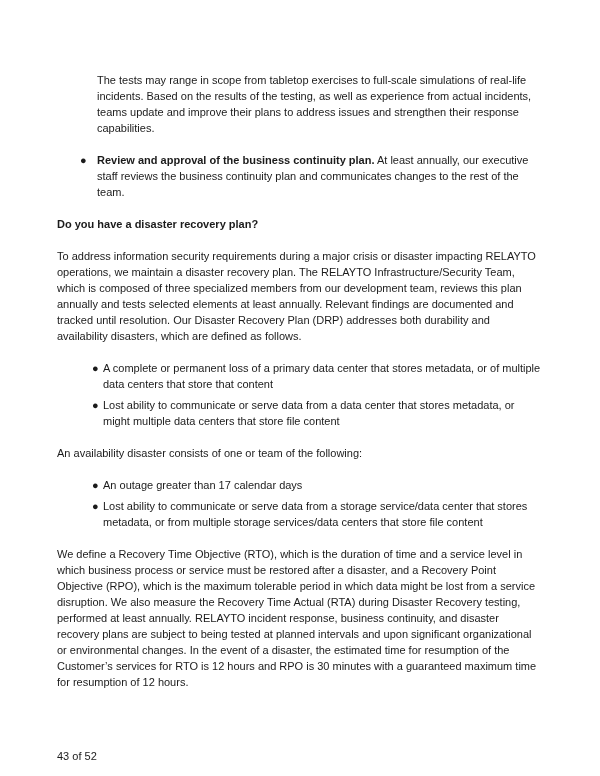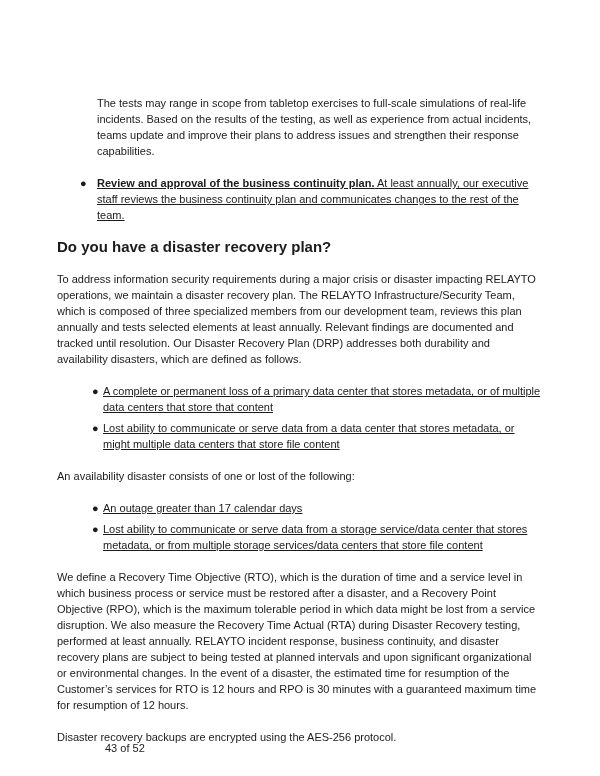--- a/index.html
+++ b/index.html
@@ -7,35 +7,35 @@
     width: 600px;
     height: 776px;
     overflow: hidden;
     position: relative;
     background: #ffffff;
     color: #1b1b1b;
     font-family: "Liberation Sans", "DejaVu Sans", sans-serif;
     font-size: 11px;
     line-height: 16px;
   }
-  .page { box-sizing: border-box; padding: 95px 57px 0 57px; }
+  .page { box-sizing: border-box; padding: 72px 57px 0 57px; }
   .para { margin: 0 0 16px 0; }
   .indent-1 { margin-left: 40px; }
   .indent-tiny { padding-left: 4px; }
   .bold { font-weight: 700; }
-  .heading { font-size: 15px; font-weight: 700; margin: 0 0 16px 0; line-height: 16px; }
+  .heading { font-size: 11px; font-weight: 700; margin: 0 0 16px 0; line-height: 16px; }
   .bullet { display: flex; align-items: flex-start; }
-  .bullet .text { flex: 1; text-decoration: underline; }
+  .bullet .text { flex: 1; }
   .lvl1 { padding-left: 23px; margin-bottom: 16px; }
   .lvl1 .marker { width: 17px; flex: 0 0 17px; }
   .lvl2 { padding-left: 35px; margin-bottom: 5px; }
   .lvl2 .marker { width: 11px; flex: 0 0 11px; }
   .group-end { margin-bottom: 16px; }
   .marker { display: inline-block; }
-  .footer { position: absolute; left: 57px; bottom: 20px; font-size: 11px; margin-left: 48px; }
+  .footer { position: absolute; left: 57px; bottom: 12px; font-size: 11px; }
 </style>
 </head>
 <body>
 
 <div class="page">
 
   <p class="para indent-1">The tests may range in scope from tabletop exercises to full-scale simulations of real-life incidents. Based on the results of the testing, as well as experience from actual incidents, teams update and improve their plans to address issues and strengthen their response capabilities.</p>
 
   <div class="bullet lvl1">
     <span class="marker">●</span>
@@ -50,31 +50,30 @@
   <div class="bullet lvl2">
     <span class="marker">●</span>
     <span class="text">A complete or permanent loss of a primary data center that stores metadata, or of multiple data centers that store that content</span>
   </div>
 
   <div class="bullet lvl2 group-end">
     <span class="marker">●</span>
     <span class="text">Lost ability to communicate or serve data from a data center that stores metadata, or might multiple data centers that store file content</span>
   </div>
 
-  <p class="para">An availability disaster consists of one or lost of the following:</p>
+  <p class="para">An availability disaster consists of one or team of the following:</p>
 
   <div class="bullet lvl2">
     <span class="marker">●</span>
     <span class="text">An outage greater than 17 calendar days</span>
   </div>
 
   <div class="bullet lvl2 group-end">
     <span class="marker">●</span>
     <span class="text">Lost ability to communicate or serve data from a storage service/data center that stores metadata, or from multiple storage services/data centers that store file content</span>
   </div>
 
   <p class="para">We define a Recovery Time Objective (RTO), which is the duration of time and a service level in which business process or service must be restored after a disaster, and a Recovery Point Objective (RPO), which is the maximum tolerable period in which data might be lost from a service disruption. We also measure the Recovery Time Actual (RTA) during Disaster Recovery testing, performed at least annually. RELAYTO incident response, business continuity, and disaster recovery plans are subject to being tested at planned intervals and upon significant organizational or environmental changes. In the event of a disaster, the estimated time for resumption of the Customer’s services for RTO is 12 hours and RPO is 30 minutes with a guaranteed maximum time for resumption of 12 hours.</p>
 
-  <p class="para">Disaster recovery backups are encrypted using the AES-256 protocol.</p>
 
 </div>
 
 <div class="footer">43 of 52</div>
 
 </body></html>

